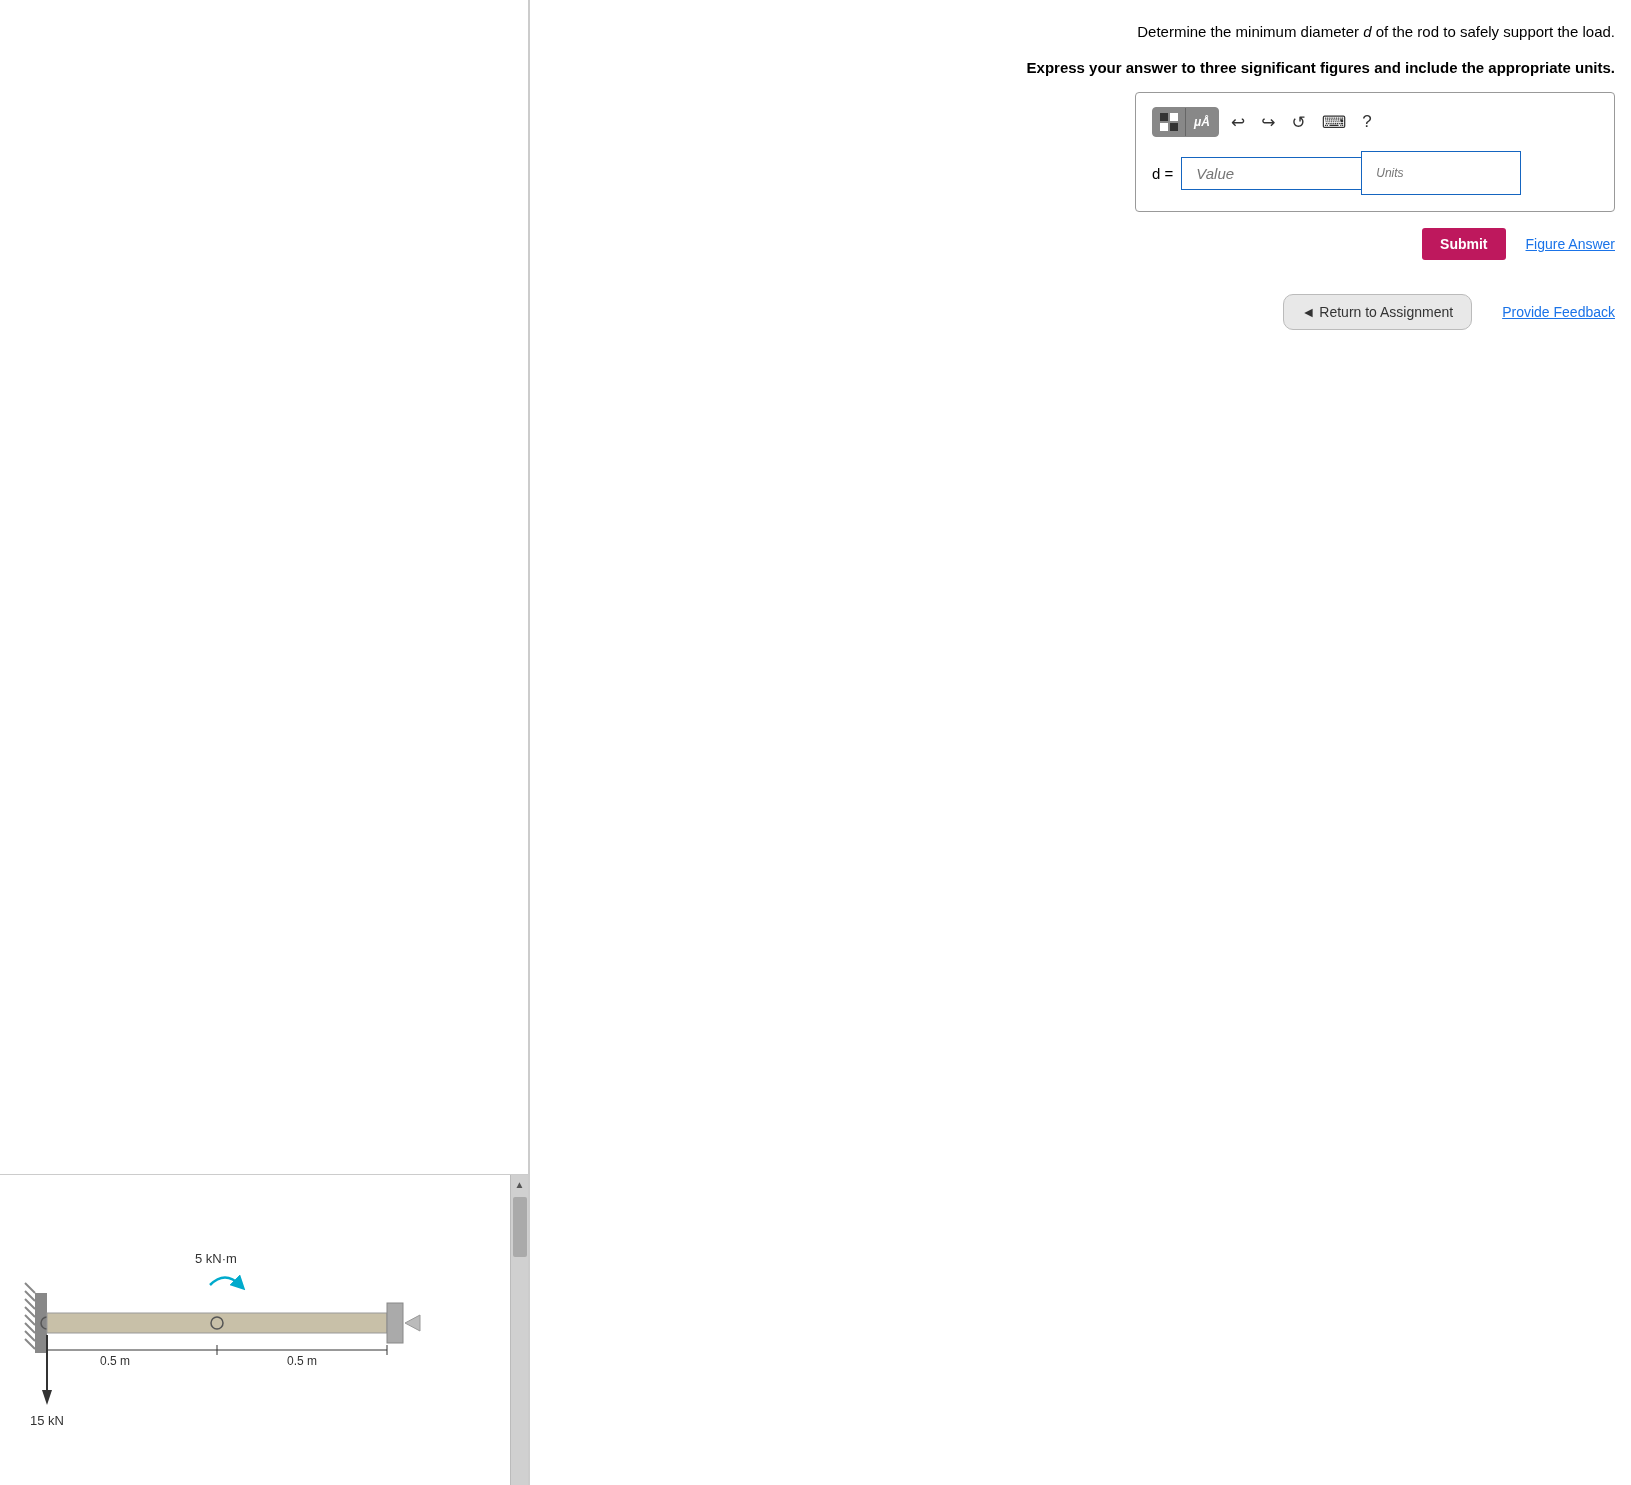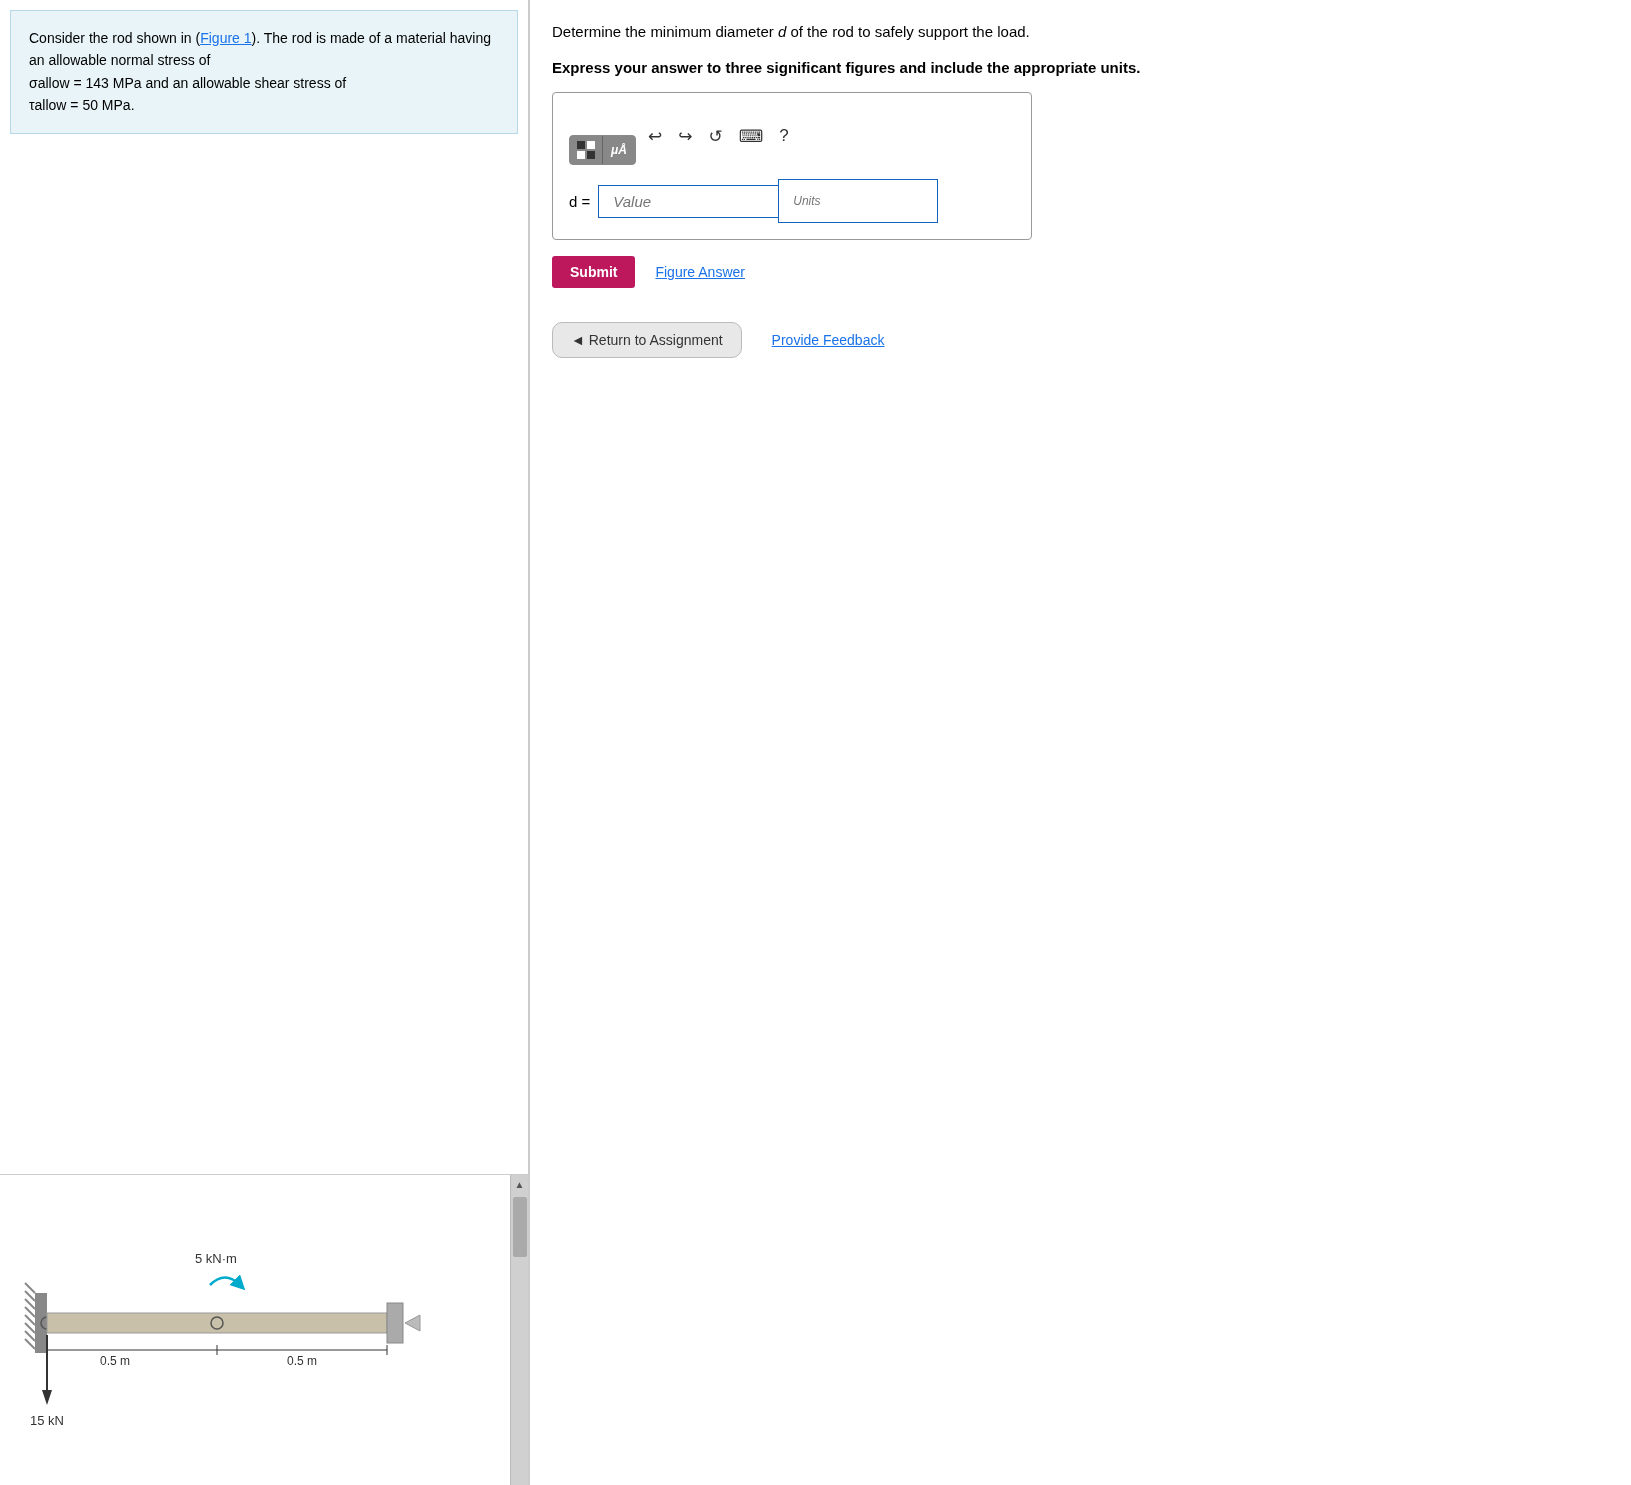--- a/index.html
+++ b/index.html
@@ -76,23 +76,24 @@
       color: #555;
     }
 
     .figure-nav-text {
       font-size: 14px;
     }
 
     
     .right-panel {
       flex: 1;
-      padding: 20px 22px;
+      padding: 20px 16px;
       display: flex;
       flex-direction: column;
+      align-items: flex-end;
     }
 
     .question-text {
       font-size: 15px;
       line-height: 1.6;
       margin-bottom: 12px;
     }
 
     .question-text .bold {
       font-weight: bold;
@@ -113,21 +114,20 @@
       gap: 8px;
       margin-bottom: 14px;
     }
 
     .toolbar-btn-group {
       display: flex;
       border: 1px solid #888;
       border-radius: 4px;
       overflow: hidden;
       background: #888;
-      margin-top: 28px;
     }
 
     .toolbar-btn-inner {
       background: #888;
       padding: 5px 7px;
       display: flex;
       align-items: center;
       justify-content: center;
       cursor: pointer;
     }
@@ -300,25 +300,20 @@
       background: #aaa;
       border-radius: 2px;
       margin-top: 4px;
     }
   </style>
 </head>
 <body>
 
 <div class="left-panel">
 
-  <div class="problem-statement">
-    <span>Consider the rod shown in (</span><a class="underline">Figure 1</a><span>). The rod is made of a material having an allowable normal stress of</span><br>
-    <span>σallow = 143  MPa and an allowable shear stress of</span><br>
-    <span>τallow = 50 MPa.</span>
-  </div>
 
   <div style="flex:1;"></div>
 
   <div class="figure-section">
     <div class="figure-wrapper">
       <div class="figure-content">
         
         <svg viewBox="0 0 460 310" class="figure-svg">
 
           <rect x="10" y="118" width="12" height="60" fill="#888"></rect>

